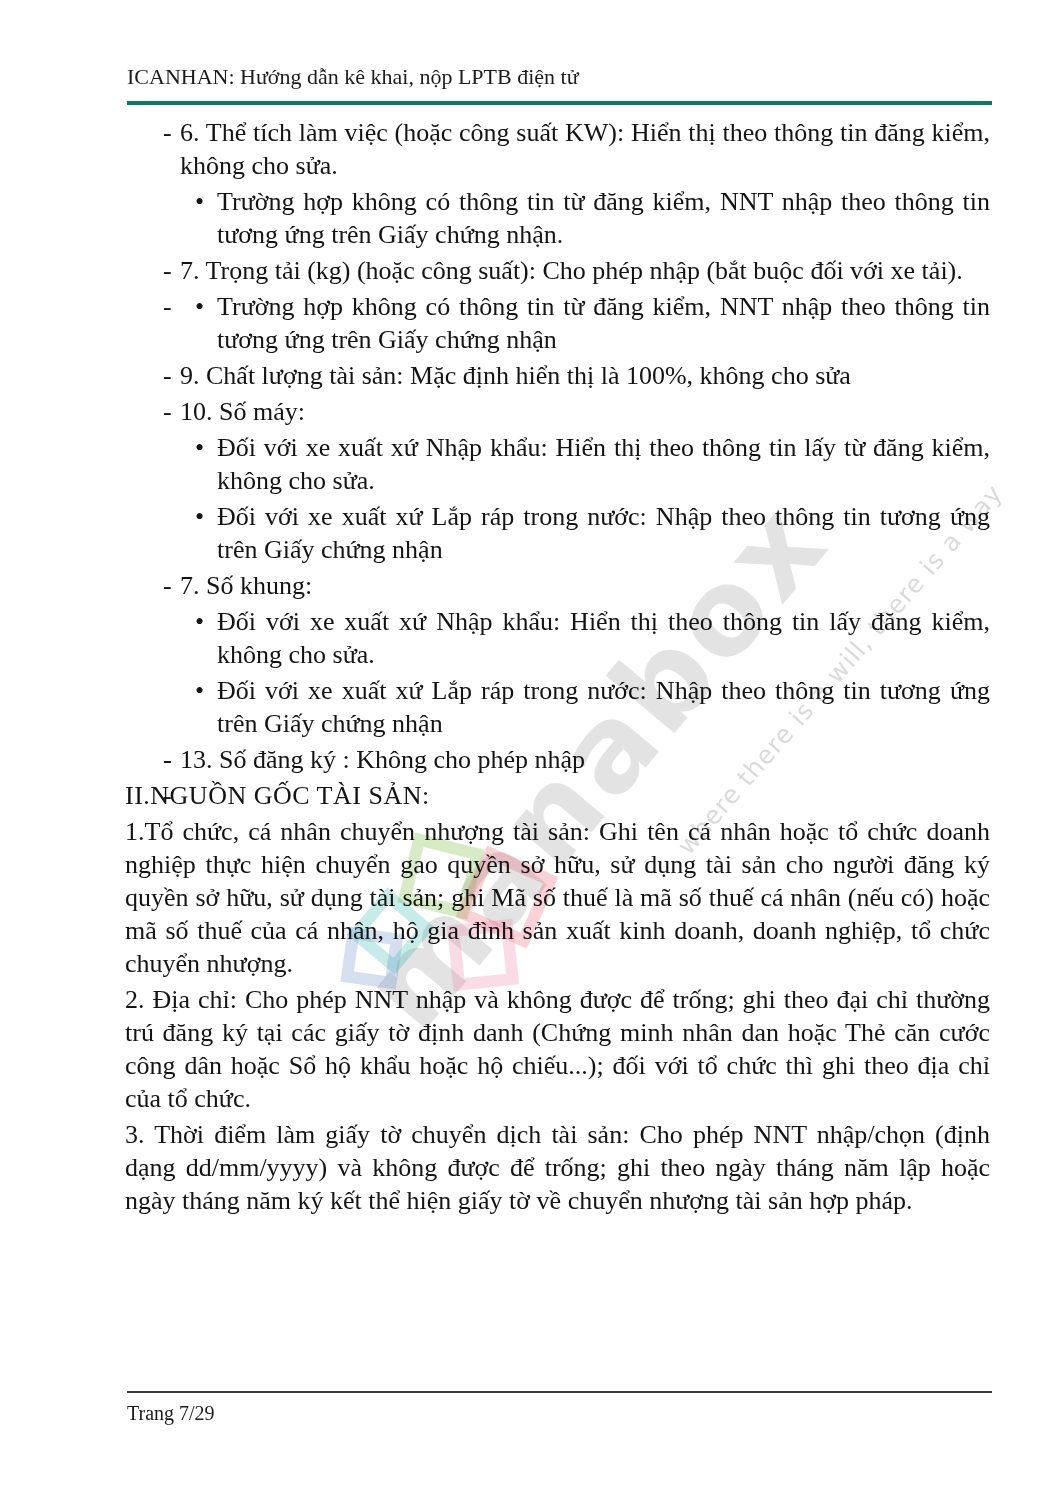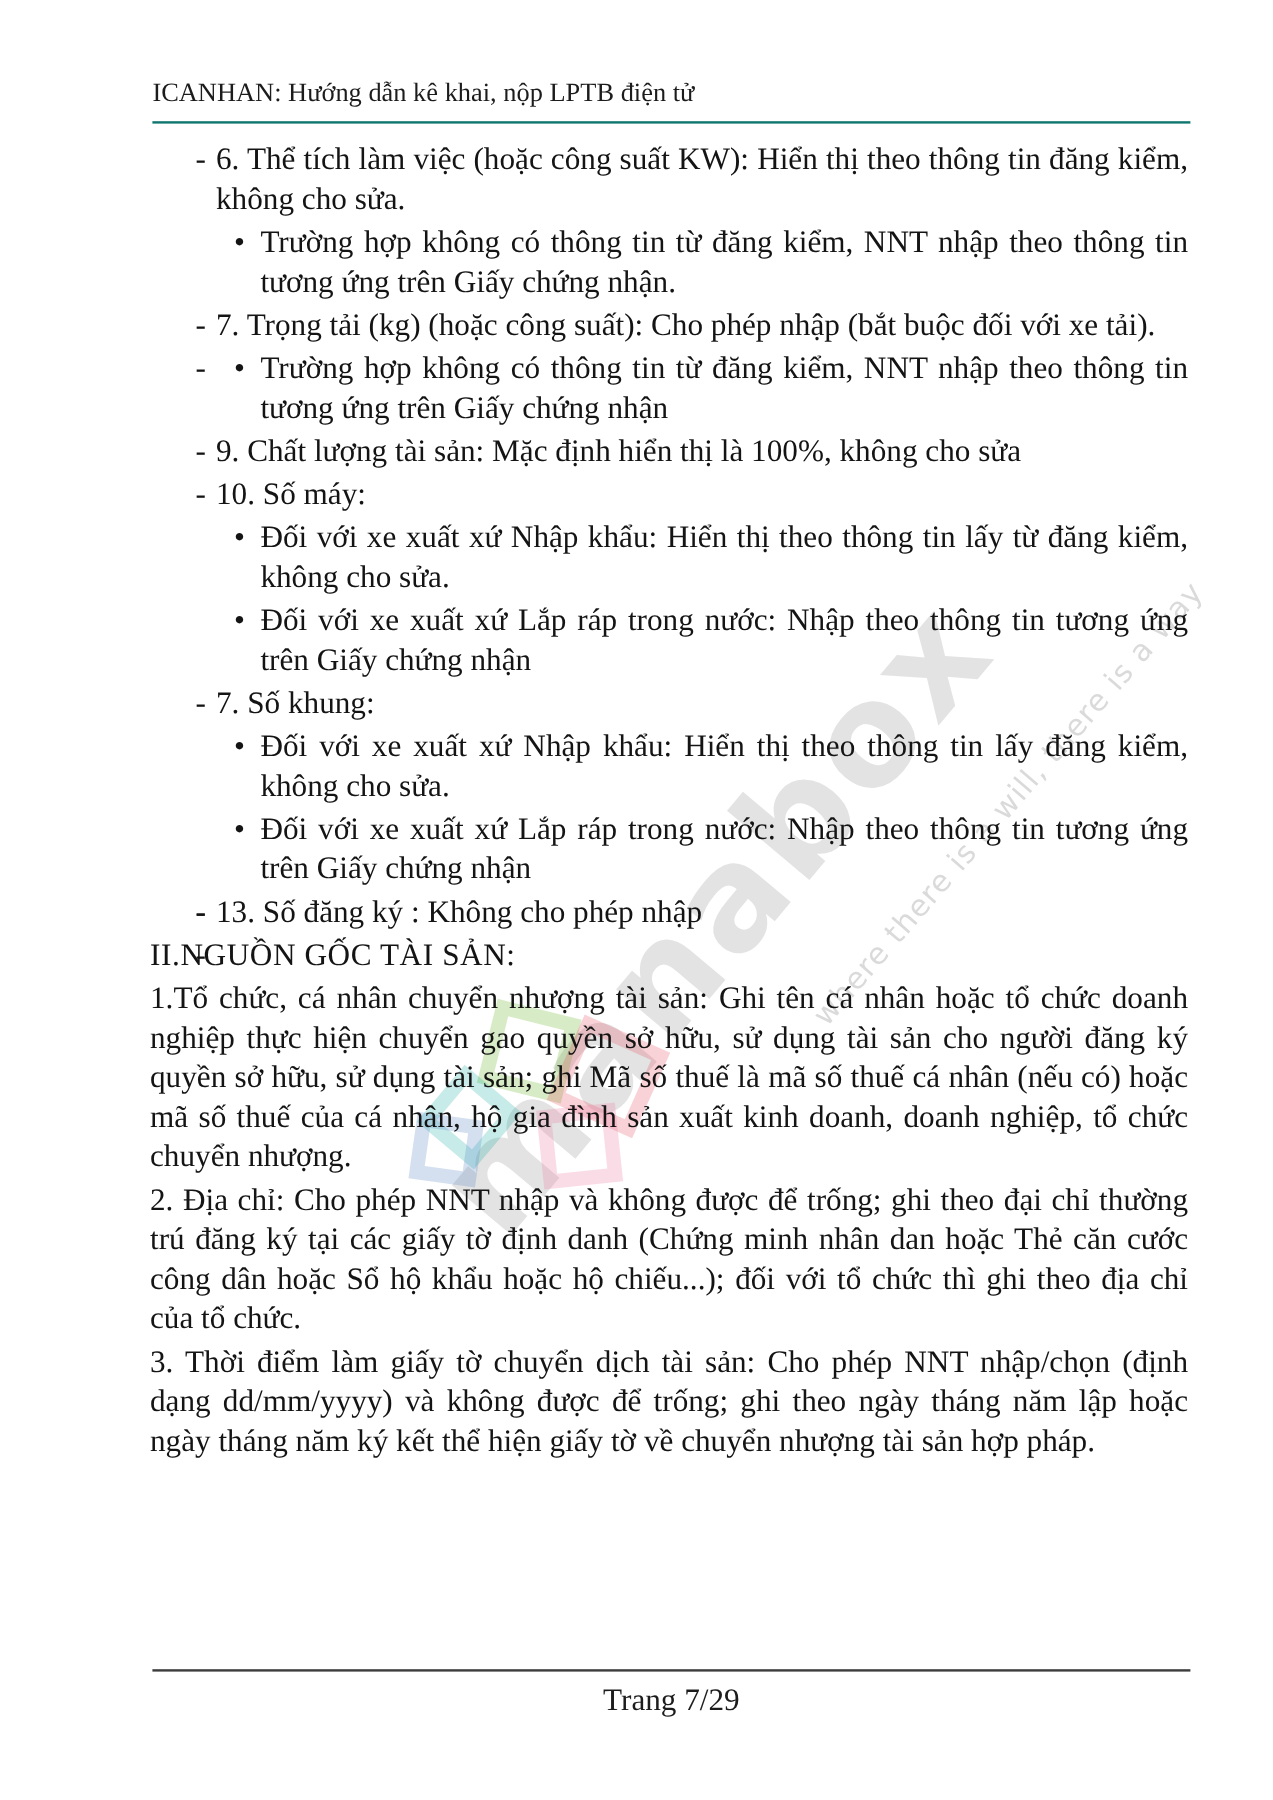--- a/index.html
+++ b/index.html
@@ -5,27 +5,27 @@
   html,body { margin:0; padding:0; background:#ffffff; }
   .page {
     position:relative; width:1061px; height:1500px; background:#ffffff;
     overflow:hidden; font-family:"Liberation Serif","DejaVu Serif",serif;
     color:#141414;
   }
   
   .header {
     position:absolute; left:127px; right:69px; top:64px;
     font-size:22px; color:#1c1c1c; padding-bottom:11px;
-    border-bottom:2px solid #0f766e; z-index:2;
+    border-bottom:4px solid #0f766e; z-index:2;
   }
   
   .footer {
     position:absolute; left:127px; right:69px; top:1391px;
     border-top:2px solid #3c3c3c; padding-top:9px;
-    text-align:center; font-size:26px; color:#1c1c1c; z-index:2;
+    text-align:left; font-size:20px; color:#1c1c1c; z-index:2;
   }
   
   .content {
     position:absolute; left:125px; width:865px; top:113px;
     font-size:26px; line-height:33px; text-align:justify; z-index:1;
   }
   .dash-item   { position:relative; padding-left:55px; margin-top:3px; }
   .dash-item   .marker { position:absolute; left:38px; top:0; }
   .bullet-item { position:relative; padding-left:92px; margin-top:3px; }
   .bullet-item .marker { position:absolute; left:70px; top:0; }

